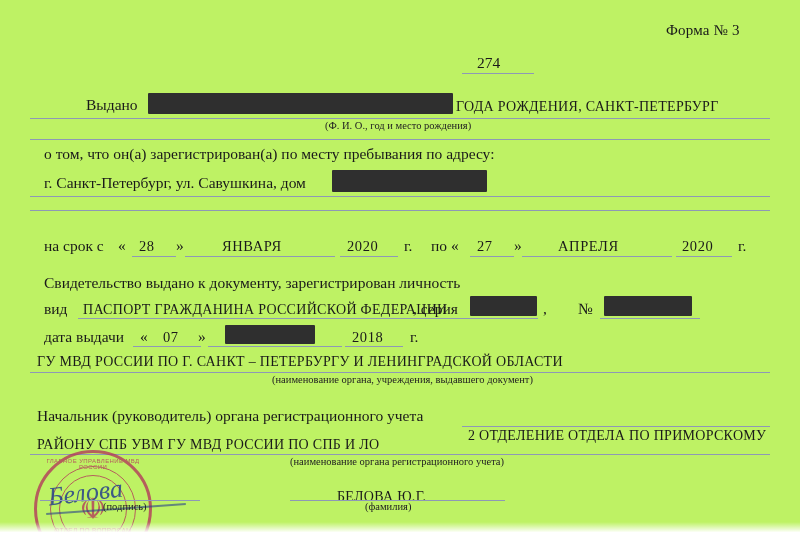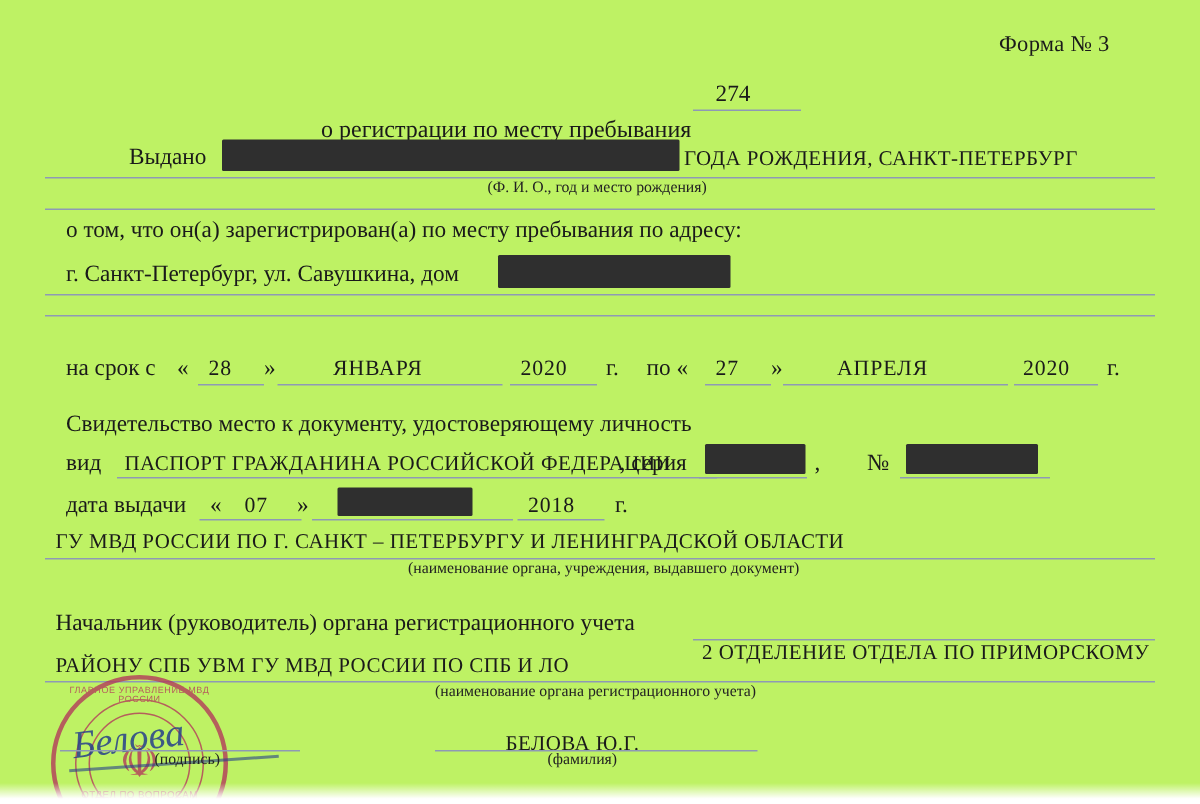--- a/index.html
+++ b/index.html
@@ -149,21 +149,20 @@
 <body>
 
 <div id="page">
 
   <div class="abs txt form-no" style="left:666px; top:22px;">Форма № 3</div>
 
 
   <div class="abs txt body-txt" style="left:477px; top:54px;">274</div>
   <div class="rule" style="left:462px; top:73px; width:72px;"></div>
 
-  <div class="abs txt title-sub" style="left:214px; top:78px;">о регистрации по месту пребывания</div>
 
   <div class="abs txt body-txt" style="left:86px; top:96px;">Выдано</div>
 
   <div class="redact" style="left:148px; top:93px; width:305px; height:21px;"></div>
 
   <div class="abs txt caps" style="left:456px; top:99px;">ГОДА РОЖДЕНИЯ, САНКТ-ПЕТЕРБУРГ</div>
 
   <div class="rule" style="left:30px; top:118px; width:740px;"></div>
 
   <div class="abs txt small-caption" style="left:325px; top:120px;">(Ф. И. О., год и место рождения)</div>
@@ -195,21 +194,21 @@
   <div class="abs txt caps-wide" style="left:682px; top:238px;">2020</div>
   <div class="abs txt body-txt" style="left:738px; top:237px;">г.</div>
 
   <div class="rule" style="left:132px; top:256px; width:44px;"></div>
   <div class="rule" style="left:185px; top:256px; width:150px;"></div>
   <div class="rule" style="left:340px; top:256px; width:58px;"></div>
   <div class="rule" style="left:470px; top:256px; width:44px;"></div>
   <div class="rule" style="left:522px; top:256px; width:150px;"></div>
   <div class="rule" style="left:676px; top:256px; width:56px;"></div>
 
-  <div class="abs txt body-txt" style="left:44px; top:274px;">Свидетельство место к документу, удостоверяющему личность</div>
+  <div class="abs txt body-txt" style="left:44px; top:274px;">Свидетельство выдано к документу, зарегистрирован личность</div>
 
   <div class="abs txt body-txt" style="left:44px; top:300px;">вид</div>
 
   <div class="abs txt caps" style="left:83px; top:302px;">ПАСПОРТ ГРАЖДАНИНА РОССИЙСКОЙ ФЕДЕРАЦИИ</div>
 
   <div class="abs txt body-txt" style="left:413px; top:300px;">, серия</div>
 
   <div class="redact" style="left:470px; top:296px; width:67px; height:20px;"></div>
 
   <div class="abs txt body-txt" style="left:543px; top:300px;">,</div>

